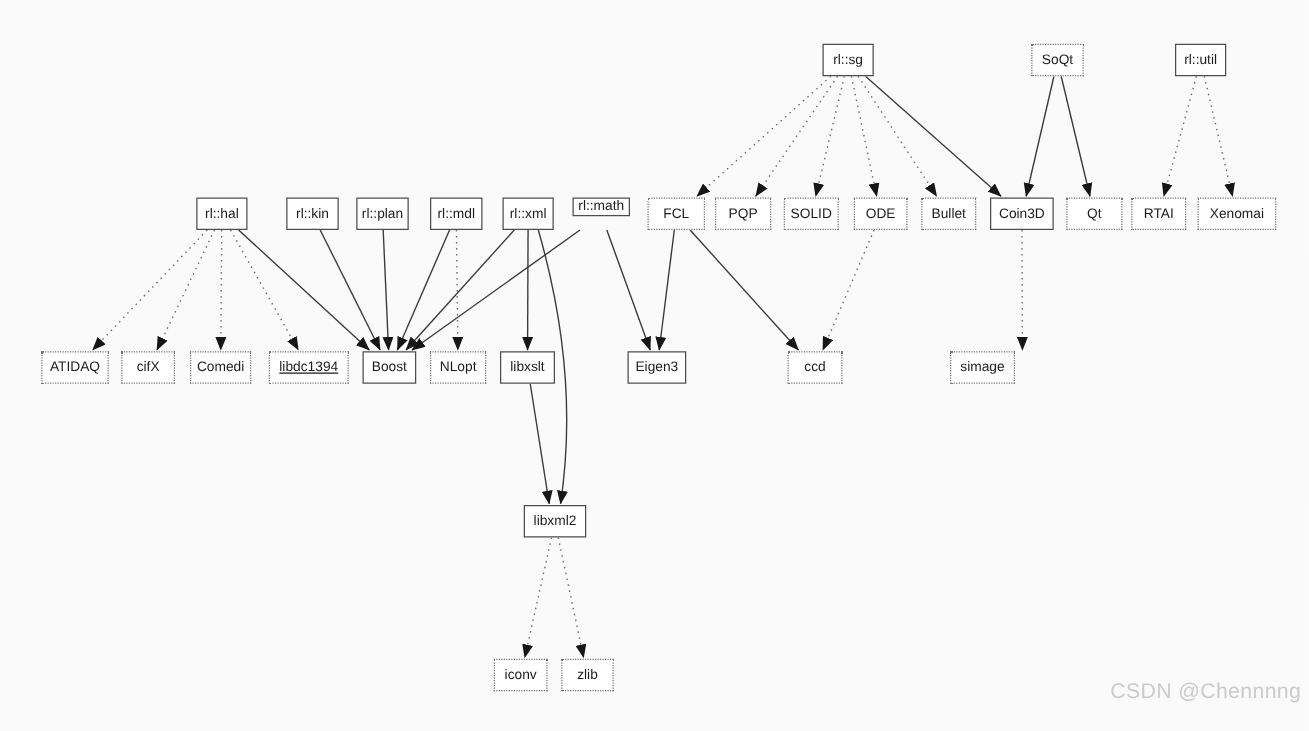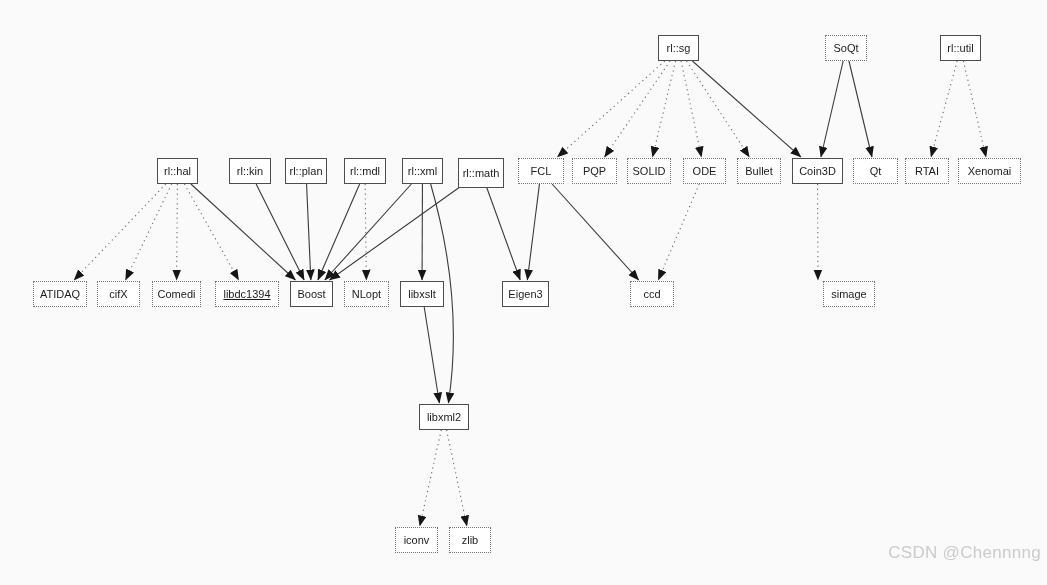--- a/index.html
+++ b/index.html
@@ -124,21 +124,21 @@
       </div>
       <div class="node solid" style="left: 285px; top: 158px; width: 42px; height: 26px;">
         <span>rl::plan</span>
       </div>
       <div class="node solid" style="left: 344px; top: 158px; width: 42px; height: 26px;">
         <span>rl::mdl</span>
       </div>
       <div class="node solid" style="left: 402px; top: 158px; width: 41px; height: 26px;">
         <span>rl::xml</span>
       </div>
-      <div class="node solid" style="left: 458px; top: 158px; width: 46px; height: 30px;">
+      <div class="node solid" style="left: 458px; top: 158px; width: 46px; height: 15px;">
         <span>rl::math</span>
       </div>
       <div class="node dotted" style="left: 518px; top: 158px; width: 46px; height: 26px;">
         <span>FCL</span>
       </div>
       <div class="node dotted" style="left: 572px; top: 158px; width: 45px; height: 26px; text-align: right;">
         <span>PQP</span>
       </div>
       <div class="node dotted" style="left: 627px; top: 158px; width: 44px; height: 26px;">
         <span>SOLID</span>
@@ -181,21 +181,21 @@
       </div>
       <div class="node solid" style="left: 400px; top: 281px; width: 44px; height: 26px;">
         <span>libxslt</span>
       </div>
       <div class="node solid" style="left: 502px; top: 281px; width: 47px; height: 26px;">
         <span>Eigen3</span>
       </div>
       <div class="node dotted" style="left: 630px; top: 281px; width: 44px; height: 26px;">
         <span>ccd</span>
       </div>
-      <div class="node dotted" style="left: 823px; top: 281px; width: 52px; height: 26px; text-align: center;">
+      <div class="node dotted" style="left: 760px; top: 281px; width: 52px; height: 26px; text-align: center;">
         <span>simage</span>
       </div>
       <div class="node solid" style="left: 419px; top: 404px; width: 50px; height: 26px;">
         <span>libxml2</span>
       </div>
       <div class="node dotted" style="left: 395px; top: 527px; width: 43px; height: 26px;">
         <span>iconv</span>
       </div>
       <div class="node dotted" style="left: 449px; top: 527px; width: 42px; height: 26px;">
         <span>zlib</span>

